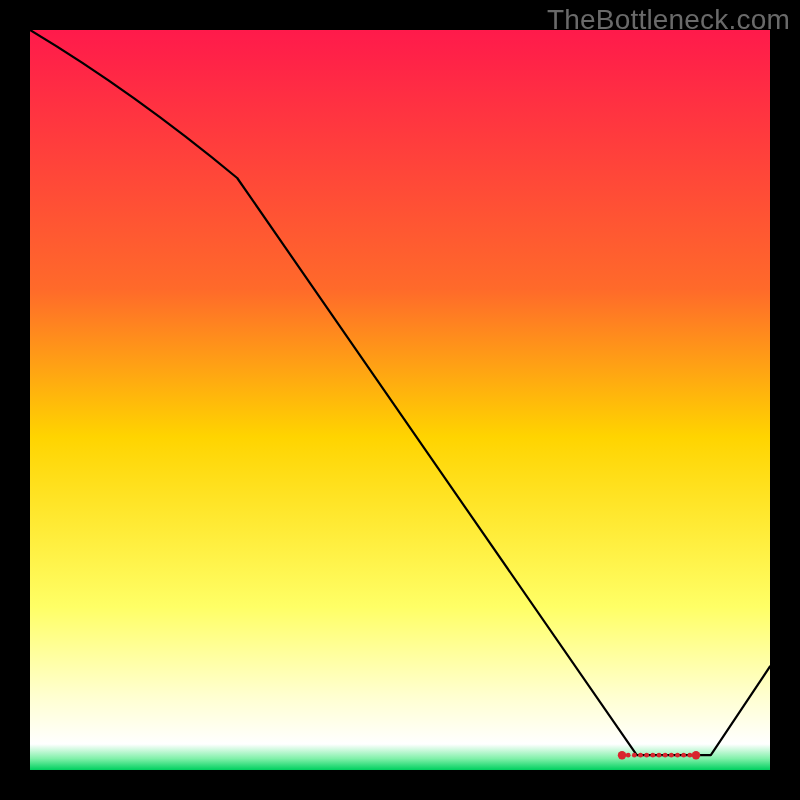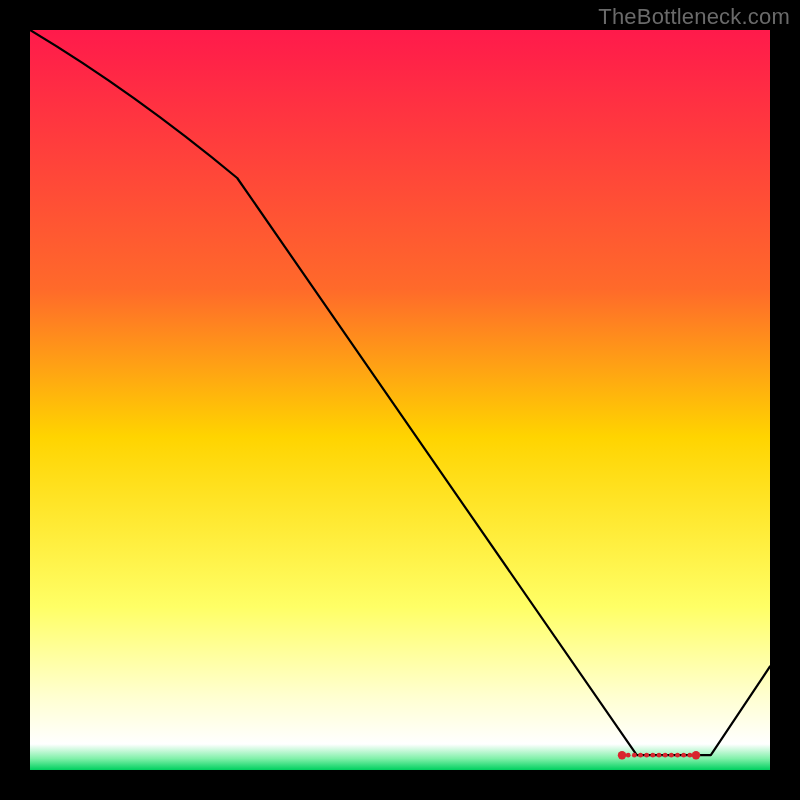--- a/index.html
+++ b/index.html
@@ -14,21 +14,21 @@
   .stage {
     position: relative;
     width: 800px;
     height: 800px;
   }
   .attribution {
     position: absolute;
     top: 4px;
     right: 10px;
     color: #6a6a6a;
-    font-size: 22px;
+    font-size: 28px;
     font-weight: 500;
     letter-spacing: 0.2px;
     user-select: none;
   }
   .plot {
     position: absolute;
     left: 30px;
     top: 30px;
     width: 740px;
     height: 740px;

